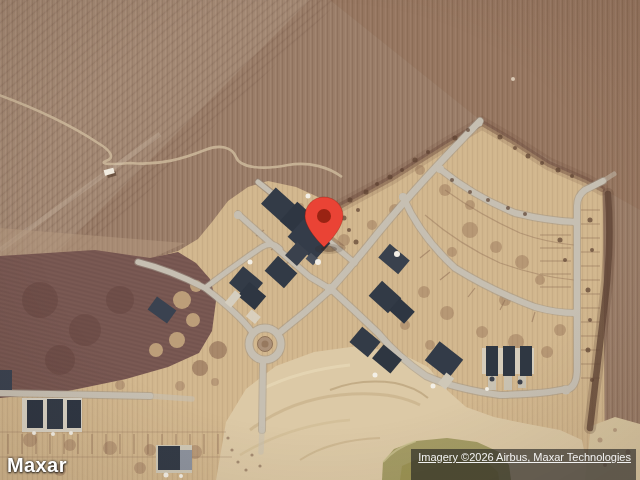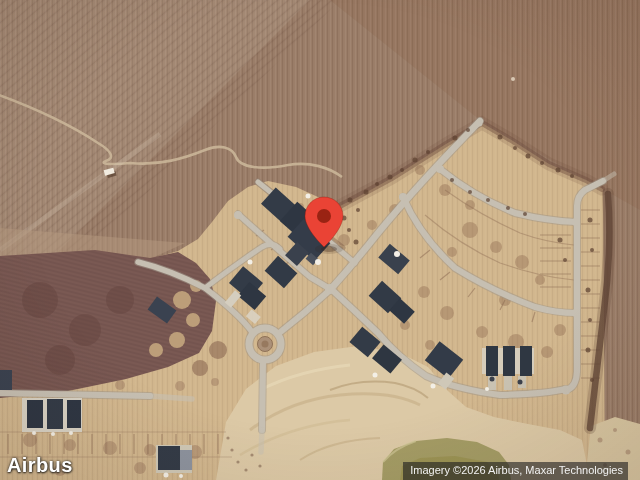--- a/index.html
+++ b/index.html
@@ -2,23 +2,23 @@
 <html><head>
 <meta charset="utf-8">
 <style>
   html,body{margin:0;padding:0;background:#222;}
   .stage{position:relative;width:640px;height:480px;overflow:hidden;
          font-family:"Liberation Sans",sans-serif;background:#9b7e69;}
   .stage svg{position:absolute;left:0;top:0;display:block;}
   .google-logo{position:absolute;left:7px;bottom:3px;z-index:5;
     font-size:20px;font-weight:bold;letter-spacing:.4px;color:#ffffff;cursor:pointer;
     text-shadow:0 1px 2px rgba(0,0,0,.7),0 0 3px rgba(0,0,0,.55),1px 0 2px rgba(0,0,0,.4);}
-  .attribution-bar{position:absolute;right:12px;bottom:0;z-index:5;
+  .attribution-bar{position:absolute;right:4px;bottom:0;z-index:5;
     background:rgba(32,32,32,.62);color:#f2f2f2;font-size:11px;
-    padding:2px 5px 3px 7px;line-height:13px;white-space:nowrap;}
+    padding:2px 5px 16px 7px;line-height:13px;white-space:nowrap;text-decoration:underline;}
 </style>
 </head>
 <body>
 
 <div class="stage">
 <svg width="640" height="480" viewBox="0 0 640 480">
   <defs>
     <pattern id="vs" width="5" height="46" patternUnits="userSpaceOnUse">
       <path d="M2.5,0 V46" stroke="rgba(60,34,20,0.13)" stroke-width="1.3"></path>
       <path d="M0.5,0 V46" stroke="rgba(255,244,232,0.06)" stroke-width="1"></path>
@@ -339,17 +339,17 @@
   <rect x="0" y="0" width="640" height="480" fill="url(#vg)"></rect>
 
   <g>
     <ellipse cx="329" cy="249" rx="14" ry="5" fill="rgba(50,25,15,0.15)"></ellipse>
     <ellipse cx="329" cy="249" rx="8" ry="3" fill="rgba(50,25,15,0.3)"></ellipse>
     <path d="M324,197 a19,19 0 0 1 19,19 c0,13.5 -19,31 -19,31 s-19,-17.5 -19,-31 a19,19 0 0 1 19,-19 Z" stroke="rgba(140,20,10,0.35)" stroke-width="1" fill="#EA4335"></path>
     <circle cx="324" cy="216" r="7" fill="#9A2313"></circle>
   </g>
 </svg>
 
-<div class="google-logo">Airbus</div>
+<div class="google-logo">Maxar</div>
 <div class="attribution-bar">
   <span>Imagery ©2026 Airbus, Maxar Technologies</span>
 </div>
 </div>
 
 </body></html>

